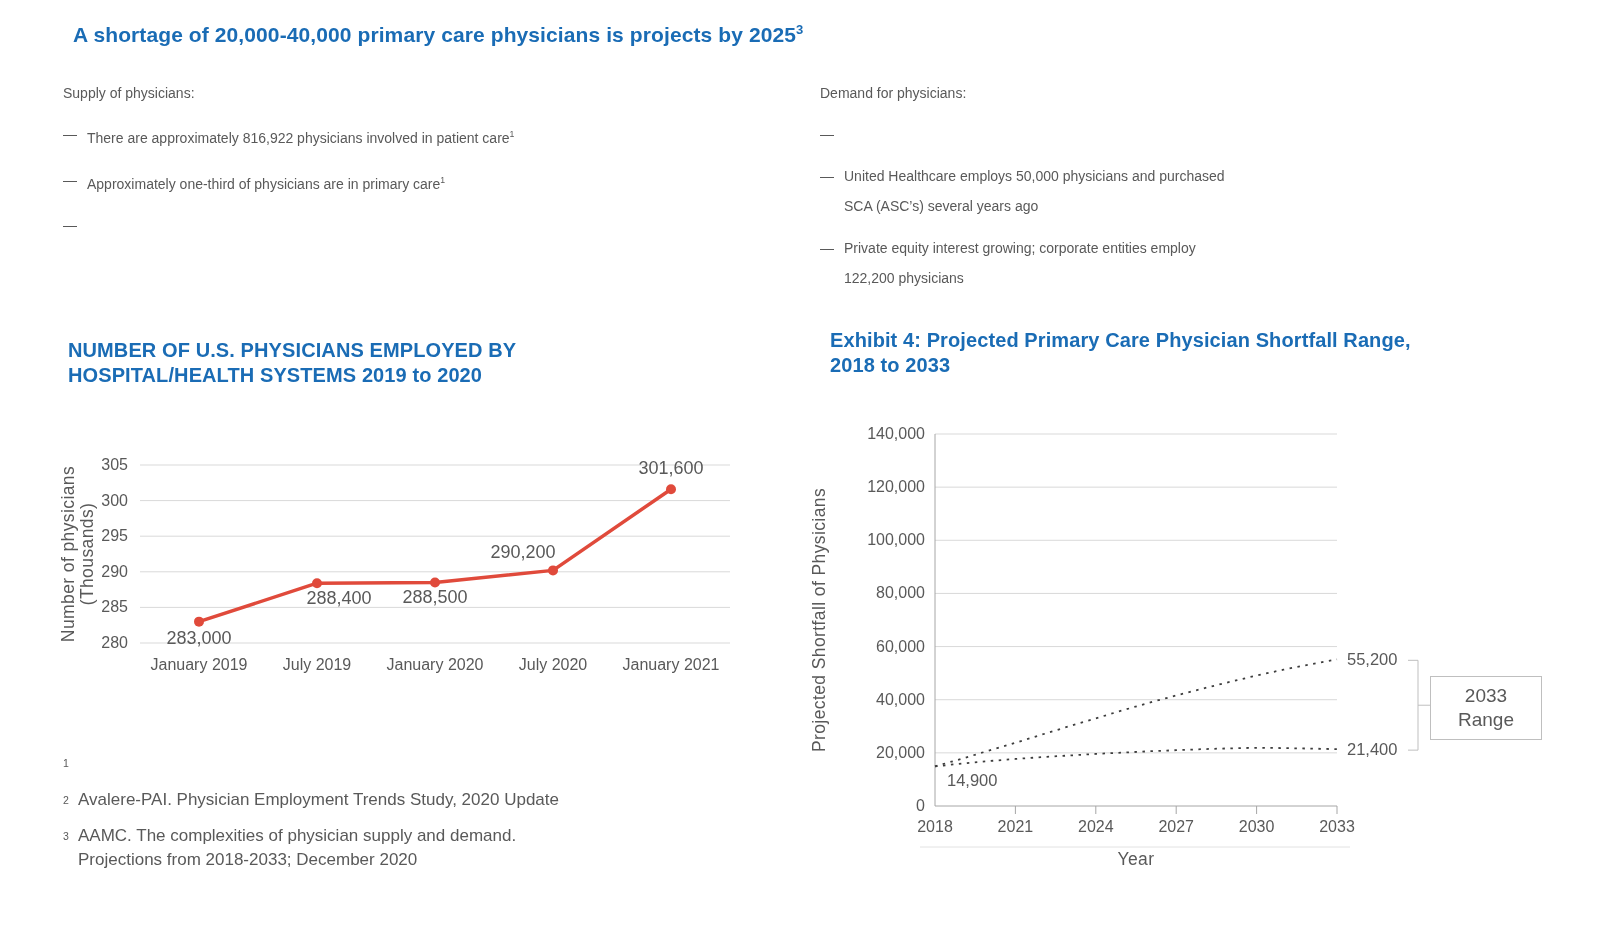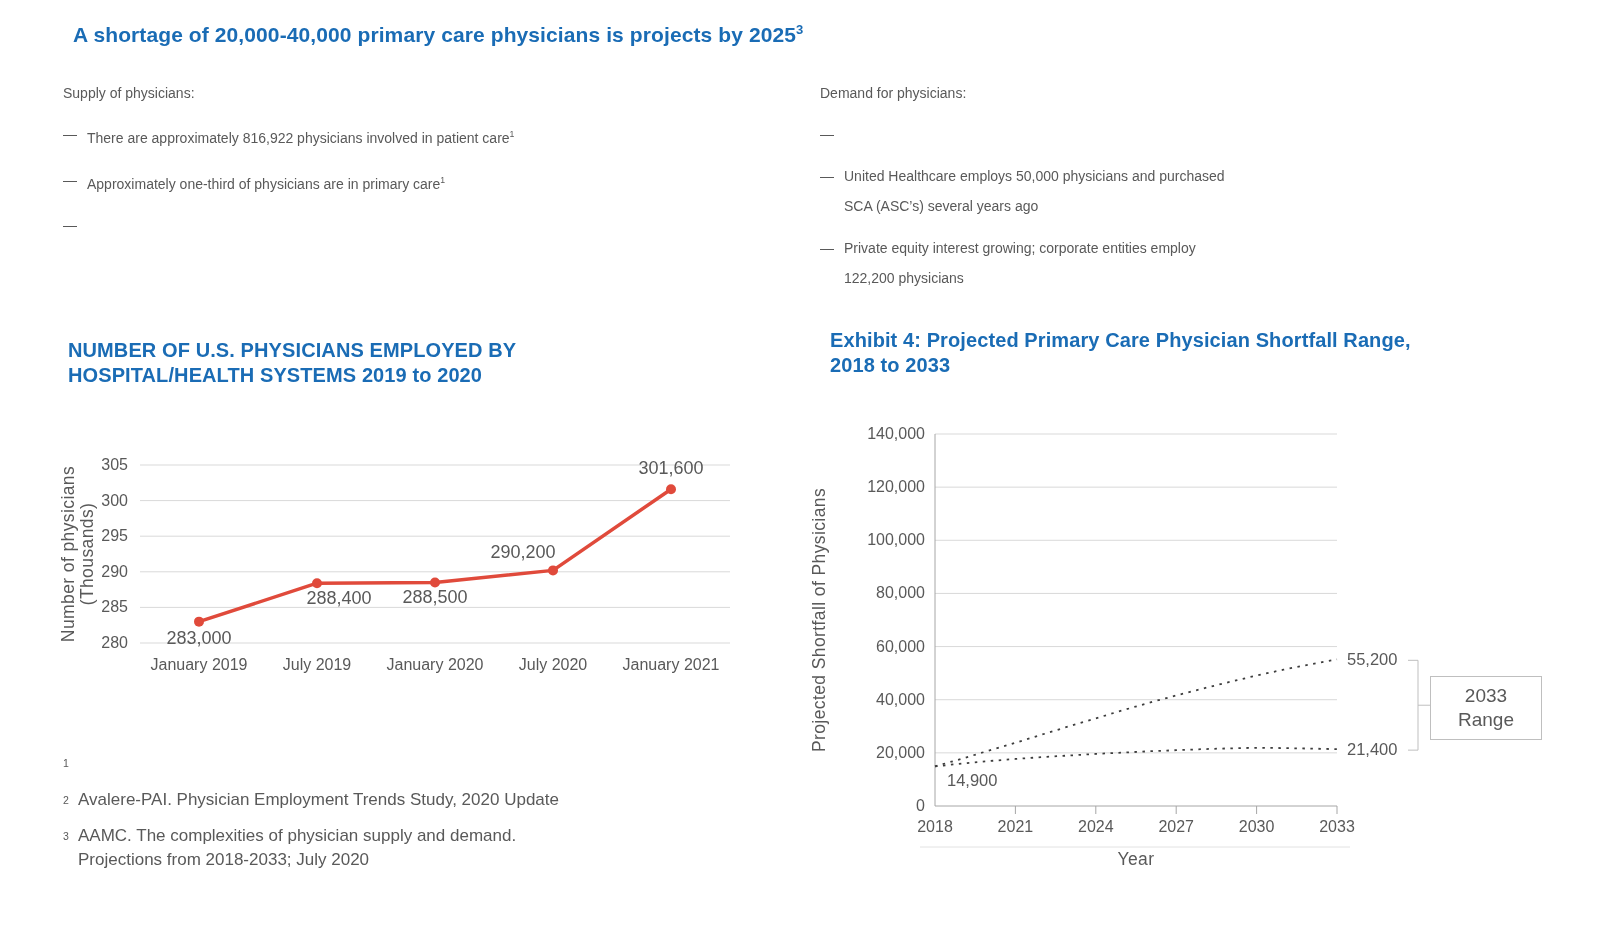--- a/index.html
+++ b/index.html
@@ -178,15 +178,15 @@
   <div class="fn">
     <span class="fnsup"><sup>1</sup></span>
   </div>
   <div class="fn">
     <span class="fnsup"><sup>2</sup></span>
     <span class="fntext">Avalere-PAI. Physician Employment Trends Study, 2020 Update</span>
   </div>
   <div class="fn">
     <span class="fnsup"><sup>3</sup></span>
     <span class="fntext">AAMC. The complexities of physician supply and demand.
-Projections from 2018-2033; July 2020</span>
+Projections from 2018-2033; December 2020</span>
   </div>
 </div>
 
 </body></html>

